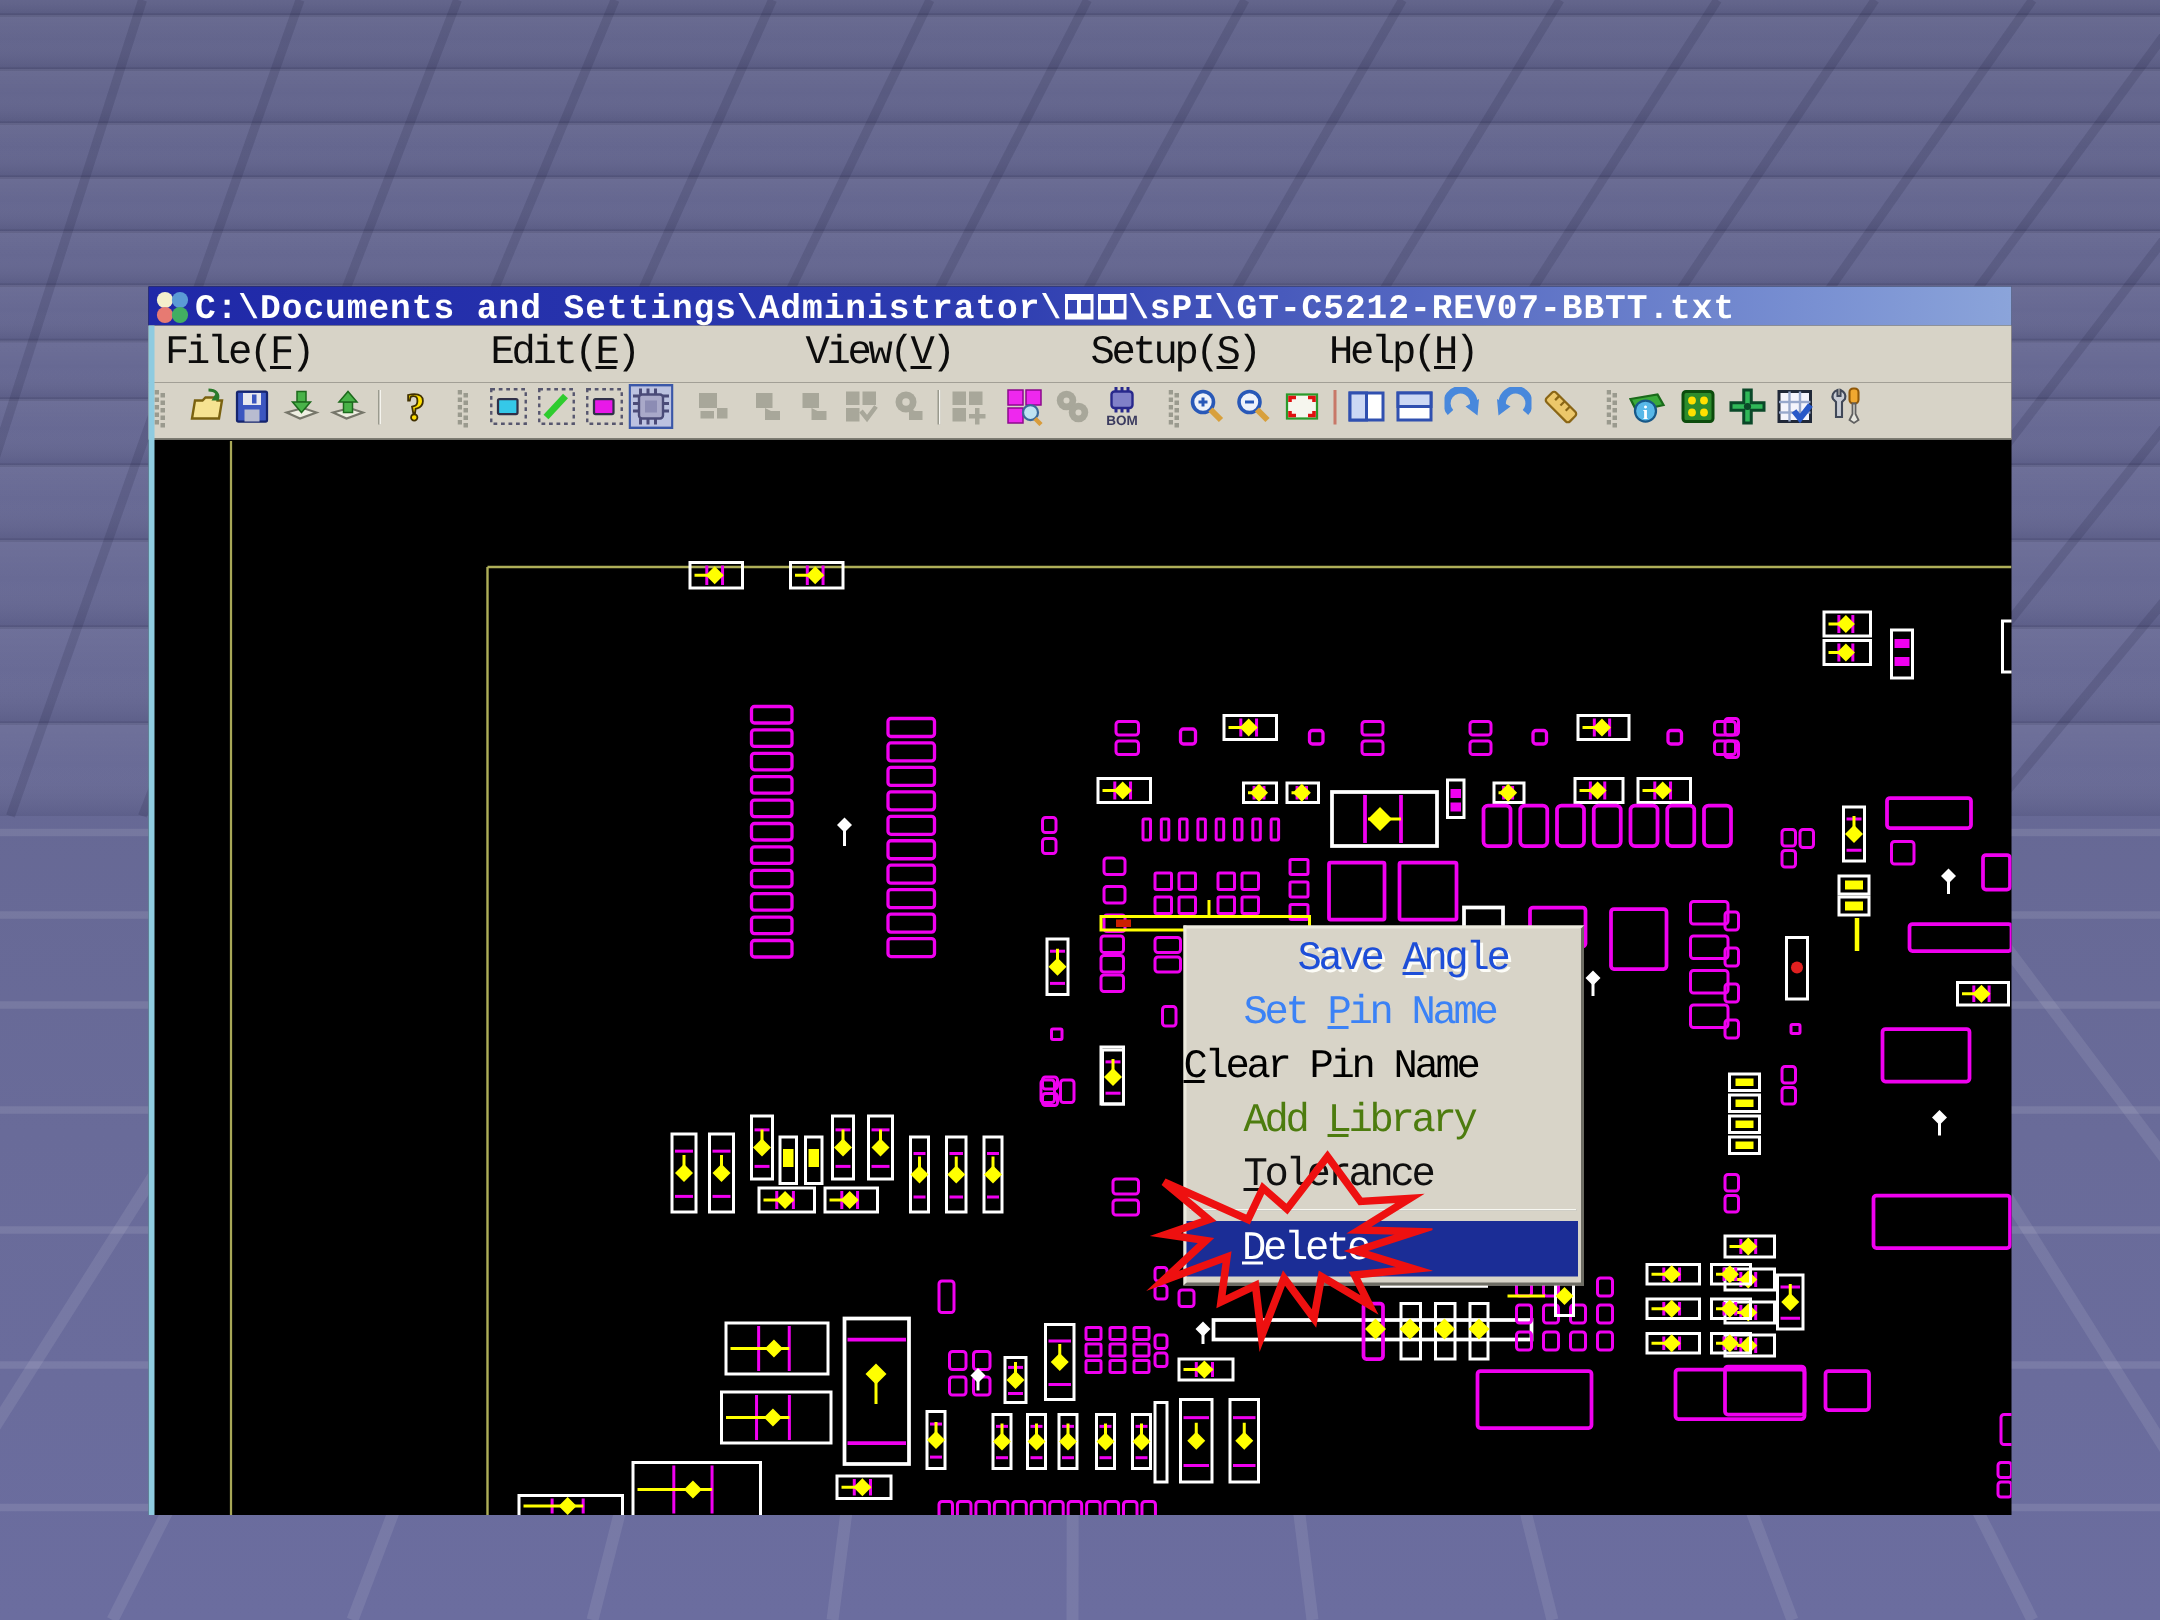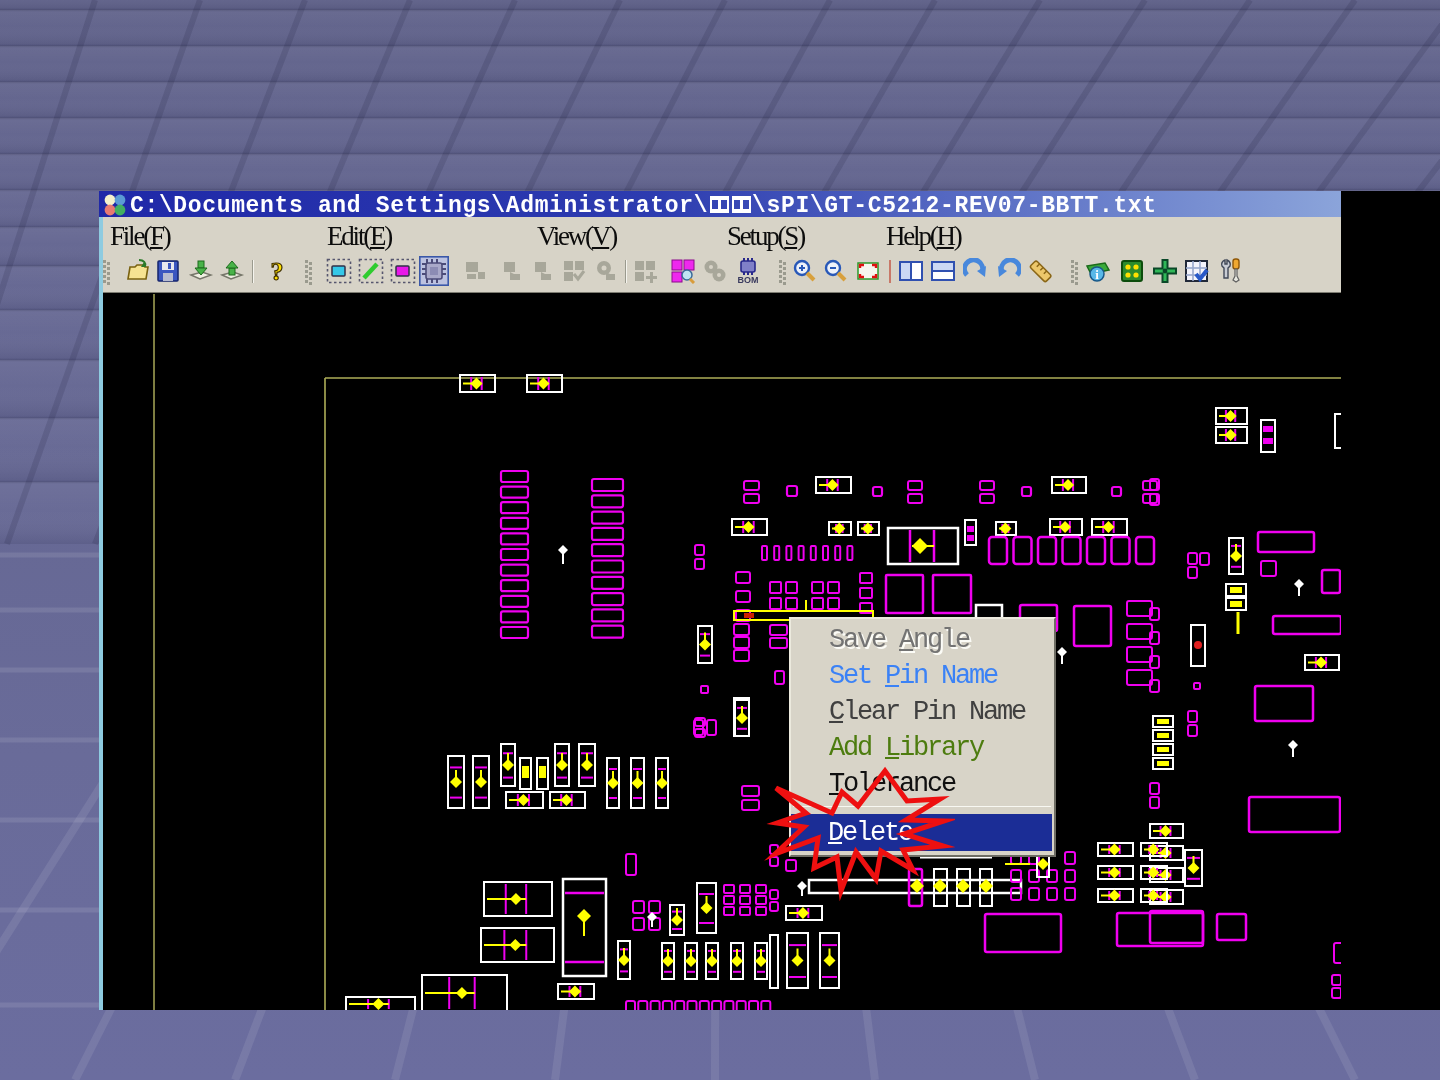--- a/index.html
+++ b/index.html
@@ -73,32 +73,32 @@
     <line x1="555" y1="1080" x2="626" y2="530" stroke="rgba(255,255,255,0.09)" stroke-width="8"></line>
     <line x1="715" y1="1080" x2="716" y2="530" stroke="rgba(255,255,255,0.09)" stroke-width="8"></line>
     <line x1="875" y1="1080" x2="807" y2="530" stroke="rgba(255,255,255,0.09)" stroke-width="8"></line>
     <line x1="1035" y1="1080" x2="898" y2="530" stroke="rgba(255,255,255,0.09)" stroke-width="8"></line>
     <line x1="1195" y1="1080" x2="988" y2="530" stroke="rgba(255,255,255,0.09)" stroke-width="8"></line>
     <line x1="1355" y1="1080" x2="1079" y2="530" stroke="rgba(255,255,255,0.09)" stroke-width="8"></line>
     <line x1="1515" y1="1080" x2="1170" y2="530" stroke="rgba(255,255,255,0.09)" stroke-width="8"></line>
     <line x1="1675" y1="1080" x2="1261" y2="530" stroke="rgba(255,255,255,0.09)" stroke-width="8"></line>
   </svg>
 
-<div style="position:absolute;left:99px;top:191px;width:1342px;height:819px;background:#000;">
+<div style="position:absolute;left:99px;top:191px;width:1242px;height:819px;background:#000;">
   <div style="position:absolute;left:0;top:0;width:1242px;height:26px;background:linear-gradient(90deg,#1f28a8 0%,#2d3cb0 45%,#8ba4da 100%);"></div>
   <svg width="24" height="24" viewBox="0 0 24 24" style="position:absolute;left:4px;top:2px">
     <circle cx="7" cy="7" r="5.4" fill="#f4f0cc"></circle>
       <circle cx="17" cy="7" r="5.4" fill="#5b9bd5"></circle>
     <circle cx="7" cy="17" r="5.4" fill="#e77a72"></circle>
       <circle cx="17" cy="17" r="5.4" fill="#42ae62"></circle>
   </svg>
   <div style="position:absolute;left:31px;top:2px;color:#fff;font-family:'Liberation Mono',monospace;font-weight:bold;font-size:23px;letter-spacing:0.65px;white-space:nowrap">C:\Documents and Settings\Administrator\<span style="display:inline-block;width:19px;height:17px;margin:0 1px 0 2px;vertical-align:-1px;border:2px solid #fff;box-shadow:inset 0 6px 0 -4px #fff, inset 0 -6px 0 -4px #fff;background:linear-gradient(90deg, rgba(0,0,0,0) 42%, #ffffff 42%, #ffffff 58%, rgba(0,0,0,0) 58%);"></span><span style="display:inline-block;width:19px;height:17px;margin:0 1px 0 2px;vertical-align:-1px;border:2px solid #fff;box-shadow:inset 0 6px 0 -4px #fff, inset 0 -6px 0 -4px #fff;background:linear-gradient(90deg, rgba(0,0,0,0) 42%, #ffffff 42%, #ffffff 58%, rgba(0,0,0,0) 58%);"></span>\sPI\GT-C5212-REV07-BBTT.txt</div>
   <div style="position:absolute;left:0;top:26px;width:1242px;height:38px;background:#d7d3c7"></div>
   <div style="position:absolute;left:0;top:64px;width:1242px;height:38px;background:#d7d3c7;border-bottom:1px solid #7d7c72"></div>
-  <div style="position:absolute;left:0;top:26px;width:1242px;height:38px;color:#0c0c0c;font-family:Liberation Serif, serif;font-size:27px;letter-spacing:-2.2px;line-height:38px">
+  <div style="position:absolute;left:0;top:26px;width:1242px;height:38px;color:#0c0c0c;font-family:Liberation Mono, monospace;font-size:27px;letter-spacing:-2.2px;line-height:38px">
       <span style="position:absolute;left:11px;top:0">File(<span style="text-decoration:underline">F</span>)</span>
       <span style="position:absolute;left:228px;top:0">Edit(<span style="text-decoration:underline">E</span>)</span>
       <span style="position:absolute;left:438px;top:0">View(<span style="text-decoration:underline">V</span>)</span>
       <span style="position:absolute;left:628px;top:0">Setup(<span style="text-decoration:underline">S</span>)</span>
       <span style="position:absolute;left:787px;top:0">Help(<span style="text-decoration:underline">H</span>)</span>
     </div>
   <div style="position:absolute;left:0;top:26px;width:4px;height:793px;background:#8ecbe0"></div>
 </div>
 <div style="position:absolute;left:99px;top:255px;width:1242px;height:39px;"></div>
 <svg width="8" height="28" viewBox="0 0 8 28" style="position:absolute;left:103px;top:258px">
@@ -815,23 +815,23 @@
     <line x1="737.0" y1="949.0" x2="737.0" y2="961.0" stroke="#ffff00" stroke-width="2"></line>
     <path d="M737.0 955.0L743.0 961.0L737.0 967.0L731.0 961.0Z" fill="#ffff00"></path>
     <rect x="755" y="943" width="12" height="36" fill="none" stroke="#ffffff" stroke-width="2"></rect>
     <line x1="757" y1="950.92" x2="765" y2="950.92" stroke="#f000f0" stroke-width="2"></line>
     <line x1="757" y1="971.8" x2="765" y2="971.8" stroke="#f000f0" stroke-width="2"></line>
     <line x1="761.0" y1="949.0" x2="761.0" y2="961.0" stroke="#ffff00" stroke-width="2"></line>
     <path d="M761.0 955.0L767.0 961.0L761.0 967.0L755.0 961.0Z" fill="#ffff00"></path>
   </svg>
 <div style="position:absolute;left:789px;top:617px;width:267px;height:240px;background:#d8d4c8;border-left:2px solid #eceade;border-top:2px solid #eceade;border-right:2.5px solid #6e6d64;border-bottom:2.5px solid #6e6d64;z-index:20"></div>
 <div style="position:absolute;left:0;top:0;z-index:21;font-family:'Liberation Mono',monospace;font-size:27px;letter-spacing:-2.2px;line-height:27px">
-    <div style="position:absolute;left:829px;top:627px;color:#737373;text-shadow:2px 2px 0 #fcfcf7">Save&nbsp;<span style="text-decoration:underline">A</span>ngle</div>
+    <div style="position:absolute;left:865px;top:627px;color:#1d4ed8;text-shadow:2px 2px 0 #fcfcf7">Save&nbsp;<span style="text-decoration:underline">A</span>ngle</div>
     <div style="position:absolute;left:829px;top:663px;color:#3b82f6">Set&nbsp;<span style="text-decoration:underline">P</span>in&nbsp;Name</div>
-    <div style="position:absolute;left:829px;top:699px;color:#404040"><span style="text-decoration:underline">C</span>lear&nbsp;Pin&nbsp;Name</div>
+    <div style="position:absolute;left:789px;top:699px;color:#000000"><span style="text-decoration:underline">C</span>lear&nbsp;Pin&nbsp;Name</div>
     <div style="position:absolute;left:829px;top:735px;color:#4d7c0f">Add&nbsp;<span style="text-decoration:underline">L</span>ibrary</div>
     <div style="position:absolute;left:829px;top:771px;color:#101010"><span style="text-decoration:underline">T</span>olerance</div>
     <div style="position:absolute;left:793px;top:806px;width:258px;height:1px;background:#76766c;border-bottom:1.5px solid #f8f8f2"></div>
     <div style="position:absolute;left:791px;top:814px;width:261px;height:37px;background:#1b2d96"></div>
     <div style="position:absolute;left:828px;top:820px;color:#ffffff;z-index:2"><span style="text-decoration:underline">D</span>elete</div>
   </div>
 <svg width="200" height="150" viewBox="755 765 200 150" style="position:absolute;left:755px;top:765px;z-index:30">
     <path d="M885 771 L907 801 L940 799 L906 820 L944 821 L904 834 L943 846 L903 850 L913 870 L881 851 L876 879 L856 852 L841 891 L837 857 L814 868 L818 838 L775 854 L804 827 L777 823 L806 813 L776 788 L832 813 L842 792 L858 806 Z" fill="none" stroke="#ee1010" stroke-width="5" stroke-linejoin="miter" stroke-miterlimit="7"></path>
   </svg>
 </body></html>

